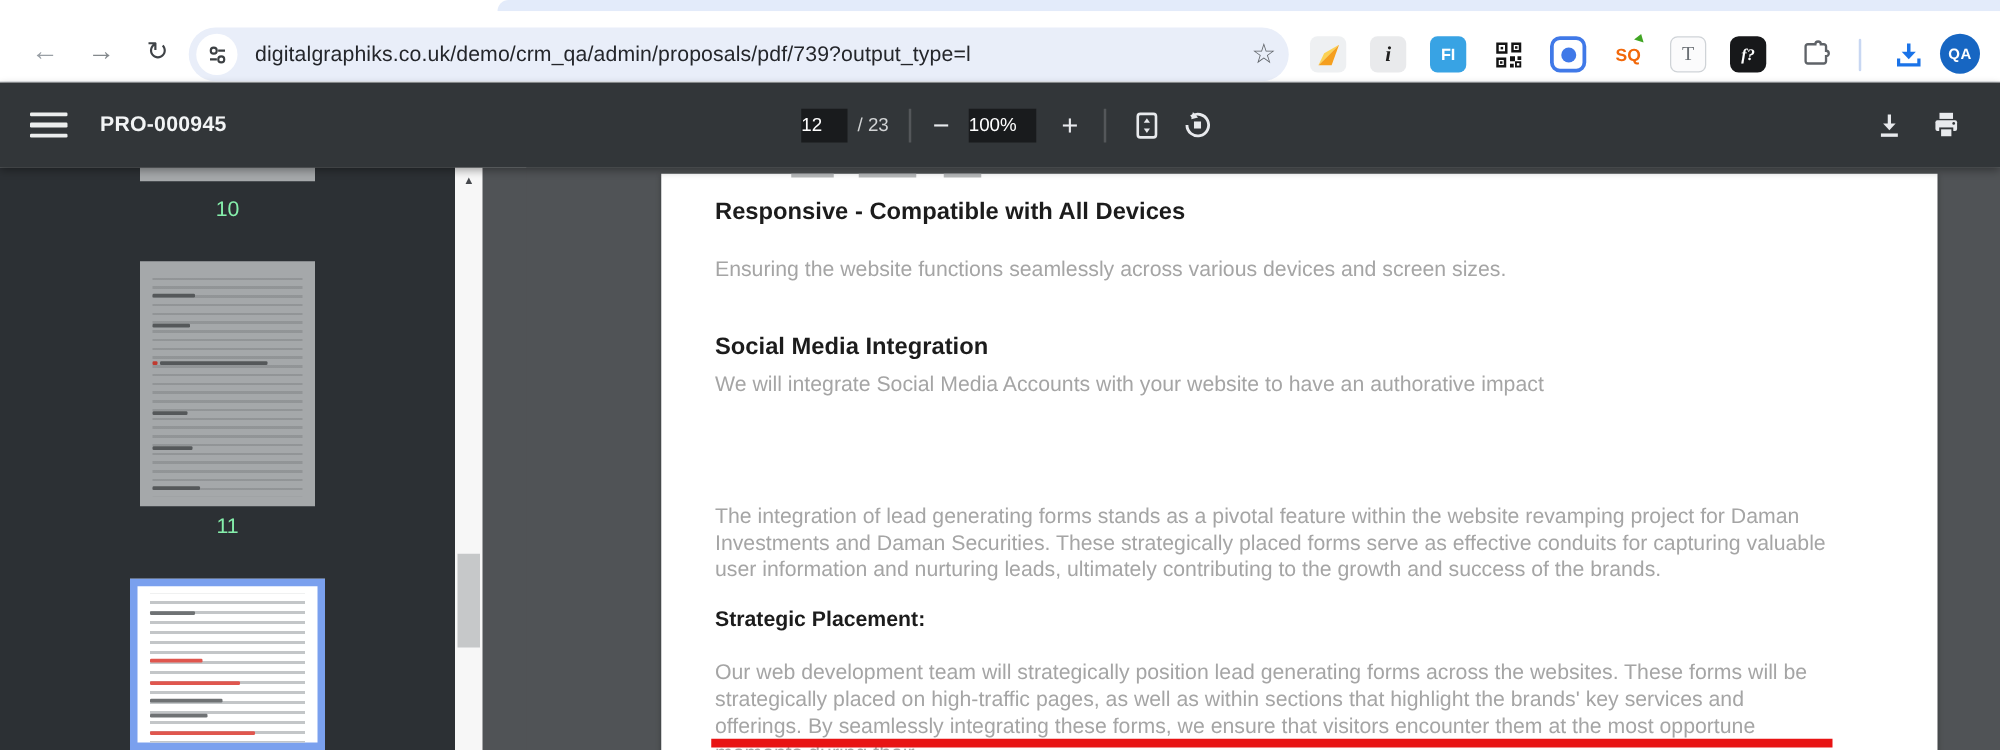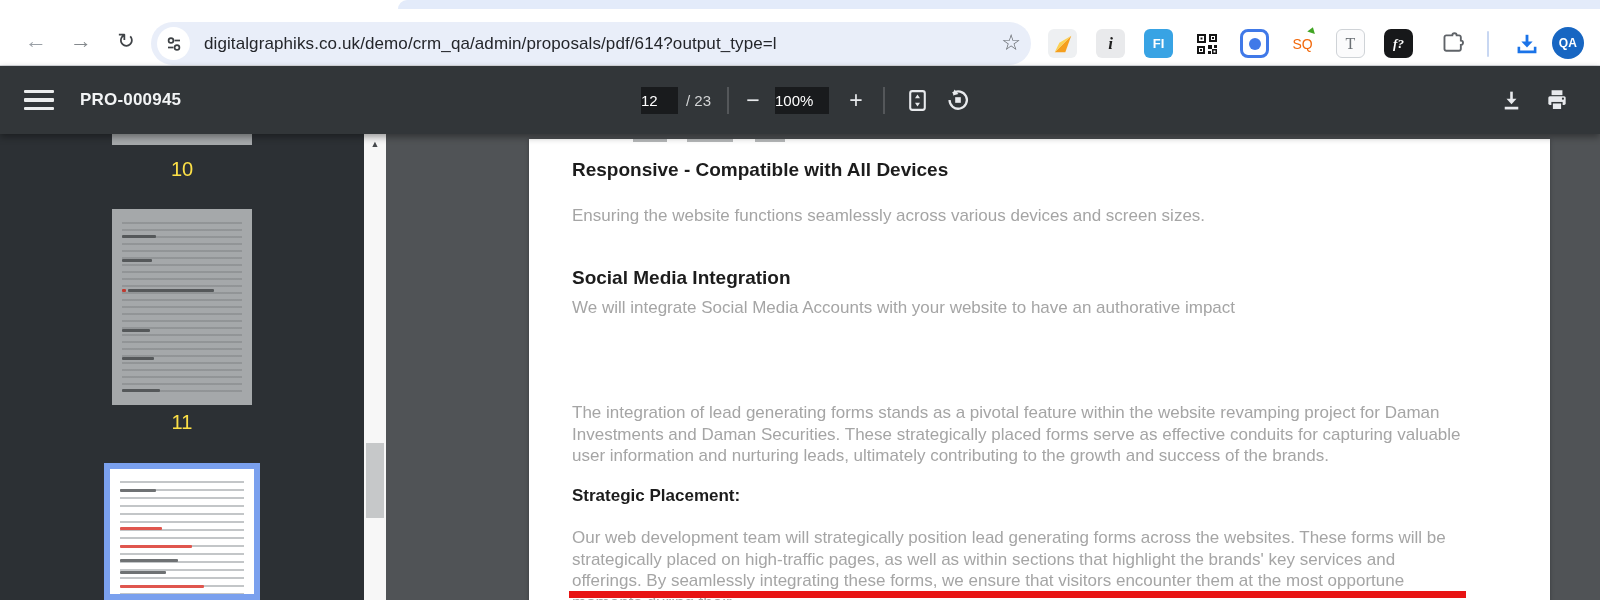--- a/index.html
+++ b/index.html
@@ -44,21 +44,21 @@
   .zoombtn { position:absolute; top:18px; width:32px; height:32px; color:#e8eaed; font-size:23px;
              display:flex; align-items:center; justify-content:center; }
   .iconbtn { position:absolute; top:18px; width:32px; height:32px;
              display:flex; align-items:center; justify-content:center; }
 
   
   .content { position:absolute; left:0; top:134px; width:1600px; height:466px; background:#505356; }
   .sidebar { position:absolute; left:0; top:0; width:364px; height:466px; background:#2c3034; overflow:hidden; }
   .thumb { position:absolute; left:112px; width:140px; background:#a5a8aa; }
   .thumb-label { position:absolute; width:140px; left:112px; text-align:center;
-                 color:#fde047; font-size:20px; }
+                 color:#86efac; font-size:17px; }
   .t-lines { position:absolute; left:10px; right:10px; top:8px; bottom:8px;
              background:repeating-linear-gradient(#a5a8aa 0 5px, #8b8e90 5px 7px); opacity:.75; }
   .microbar { position:absolute; height:3px; border-radius:1px; }
   .thumb-sel { position:absolute; left:104px; top:329px; width:156px; height:137px;
                border:6px solid #7aa0ee; background:#fff; }
   .t12-lines { position:absolute; left:10px; right:10px; top:6px; height:119px;
                background:repeating-linear-gradient(#ffffff 0 6px, #c3c6c8 6px 8px); }
   .sb-scroll { position:absolute; left:364px; top:0; width:22px; height:466px; background:#f7f7f7; }
   .sb-up { position:absolute; left:0; top:2px; width:22px; height:16px; color:#46494d;
            font-size:9px; display:flex; align-items:center; justify-content:center; }
@@ -97,21 +97,21 @@
 
     <div class="url-pill">
       <div class="site-chip">
         <svg width="18" height="18" viewBox="0 0 18 18">
           <circle cx="6" cy="5.5" r="2.4" fill="none" stroke="#3c4043" stroke-width="1.7"></circle>
           <line x1="9.5" y1="5.5" x2="15" y2="5.5" stroke="#3c4043" stroke-width="1.7"></line>
           <circle cx="12" cy="12.5" r="2.4" fill="none" stroke="#3c4043" stroke-width="1.7"></circle>
           <line x1="3" y1="12.5" x2="8.5" y2="12.5" stroke="#3c4043" stroke-width="1.7"></line>
         </svg>
       </div>
-      <div class="url-text">digitalgraphiks.co.uk/demo/crm_qa/admin/proposals/pdf/614?output_type=l</div>
+      <div class="url-text">digitalgraphiks.co.uk/demo/crm_qa/admin/proposals/pdf/739?output_type=l</div>
       <div class="star">☆</div>
     </div>
 
     <div class="ext" style="left:1048px;background:#eef0f2;">
       <svg width="22" height="22" viewBox="0 0 24 24">
         <path d="M3 21 L21 3 L14.5 21 Z" fill="#f59f1e"></path>
         <path d="M3 21 L21 3 L8 10.5 Z" fill="#fcd253"></path>
       </svg>
     </div>
     <div class="ext" style="left:1096px;background:#e9eaec;font:italic bold 17px 'Liberation Serif',serif;color:#1f1f1f;">
@@ -140,21 +140,21 @@
         <g fill="#141414">
             <rect x="5.5" y="5.5" width="2" height="2"></rect>
             <rect x="17" y="5" width="2" height="2"></rect>
             <rect x="5" y="17" width="2" height="2"></rect>
           </g>
       </svg>
     </div>
     <div class="ext" style="left:1240px;background:#fff;border:3px solid #4079e8;border-radius:8px;">
       <div style="width:12px;height:12px;border-radius:50%;background:#4079e8;"></div>
     </div>
-    <div class="ext" style="left:1288px;background:transparent;color:#f2680a;font-weight:400;font-size:14px;position:absolute;text-align:right;">
+    <div class="ext" style="left:1288px;background:transparent;color:#f2680a;font-weight:700;font-size:14px;position:absolute;text-align:right;">
       <span>SQ</span>
       <span style="position:absolute;top:-2px;right:1px;width:0;height:0;border-left:4px solid transparent;border-right:4px solid transparent;border-bottom:6px solid #41a524;transform:rotate(18deg);"></span>
     </div>
     <div class="ext" style="left:1336px;background:#fbfbfc;border:1px solid #cfd3d7;color:#6b7075;font:16px 'Liberation Serif',serif;">
       <span>T</span>
     </div>
     <div class="ext" style="left:1384px;background:#17181a;color:#fff;font:italic bold 13px 'Liberation Serif',serif;border-radius:7px;">
       <span>f?</span>
     </div>
     <div class="ext" style="left:1438px;background:transparent;">

